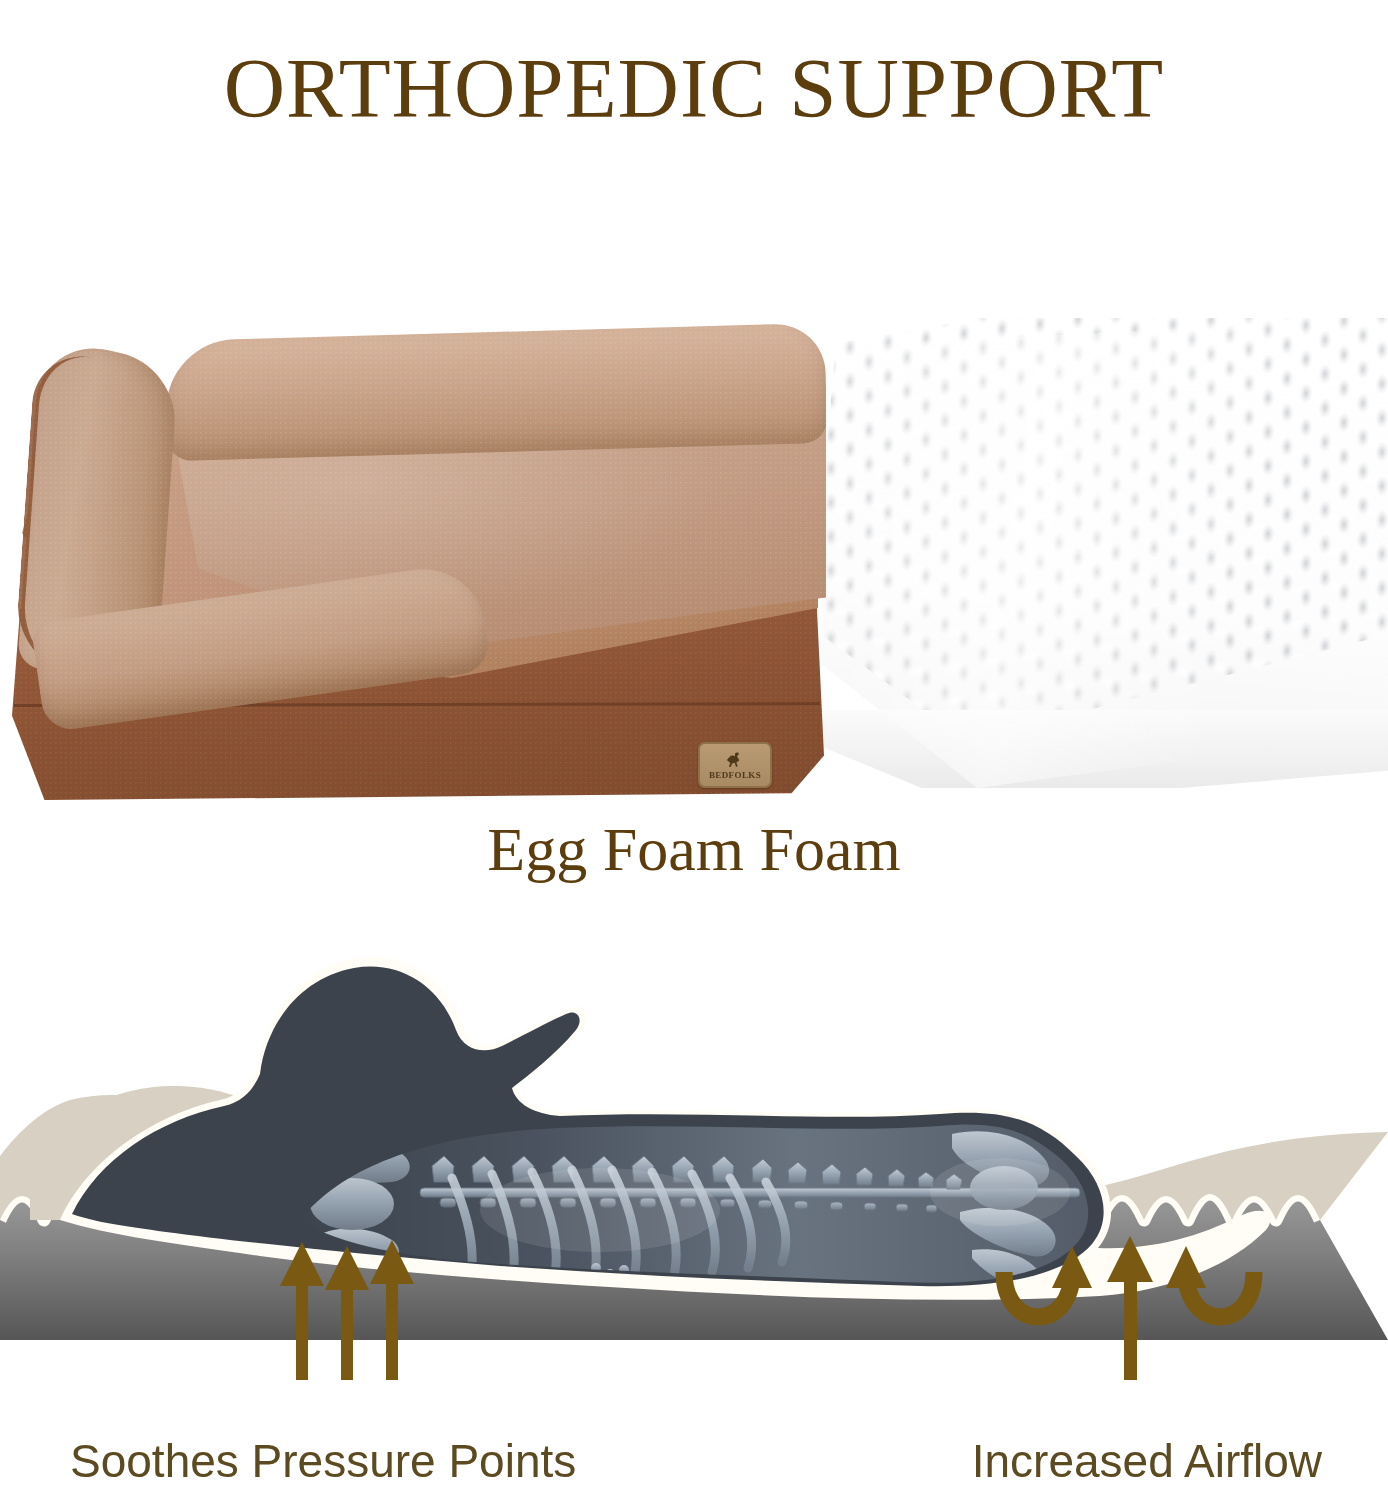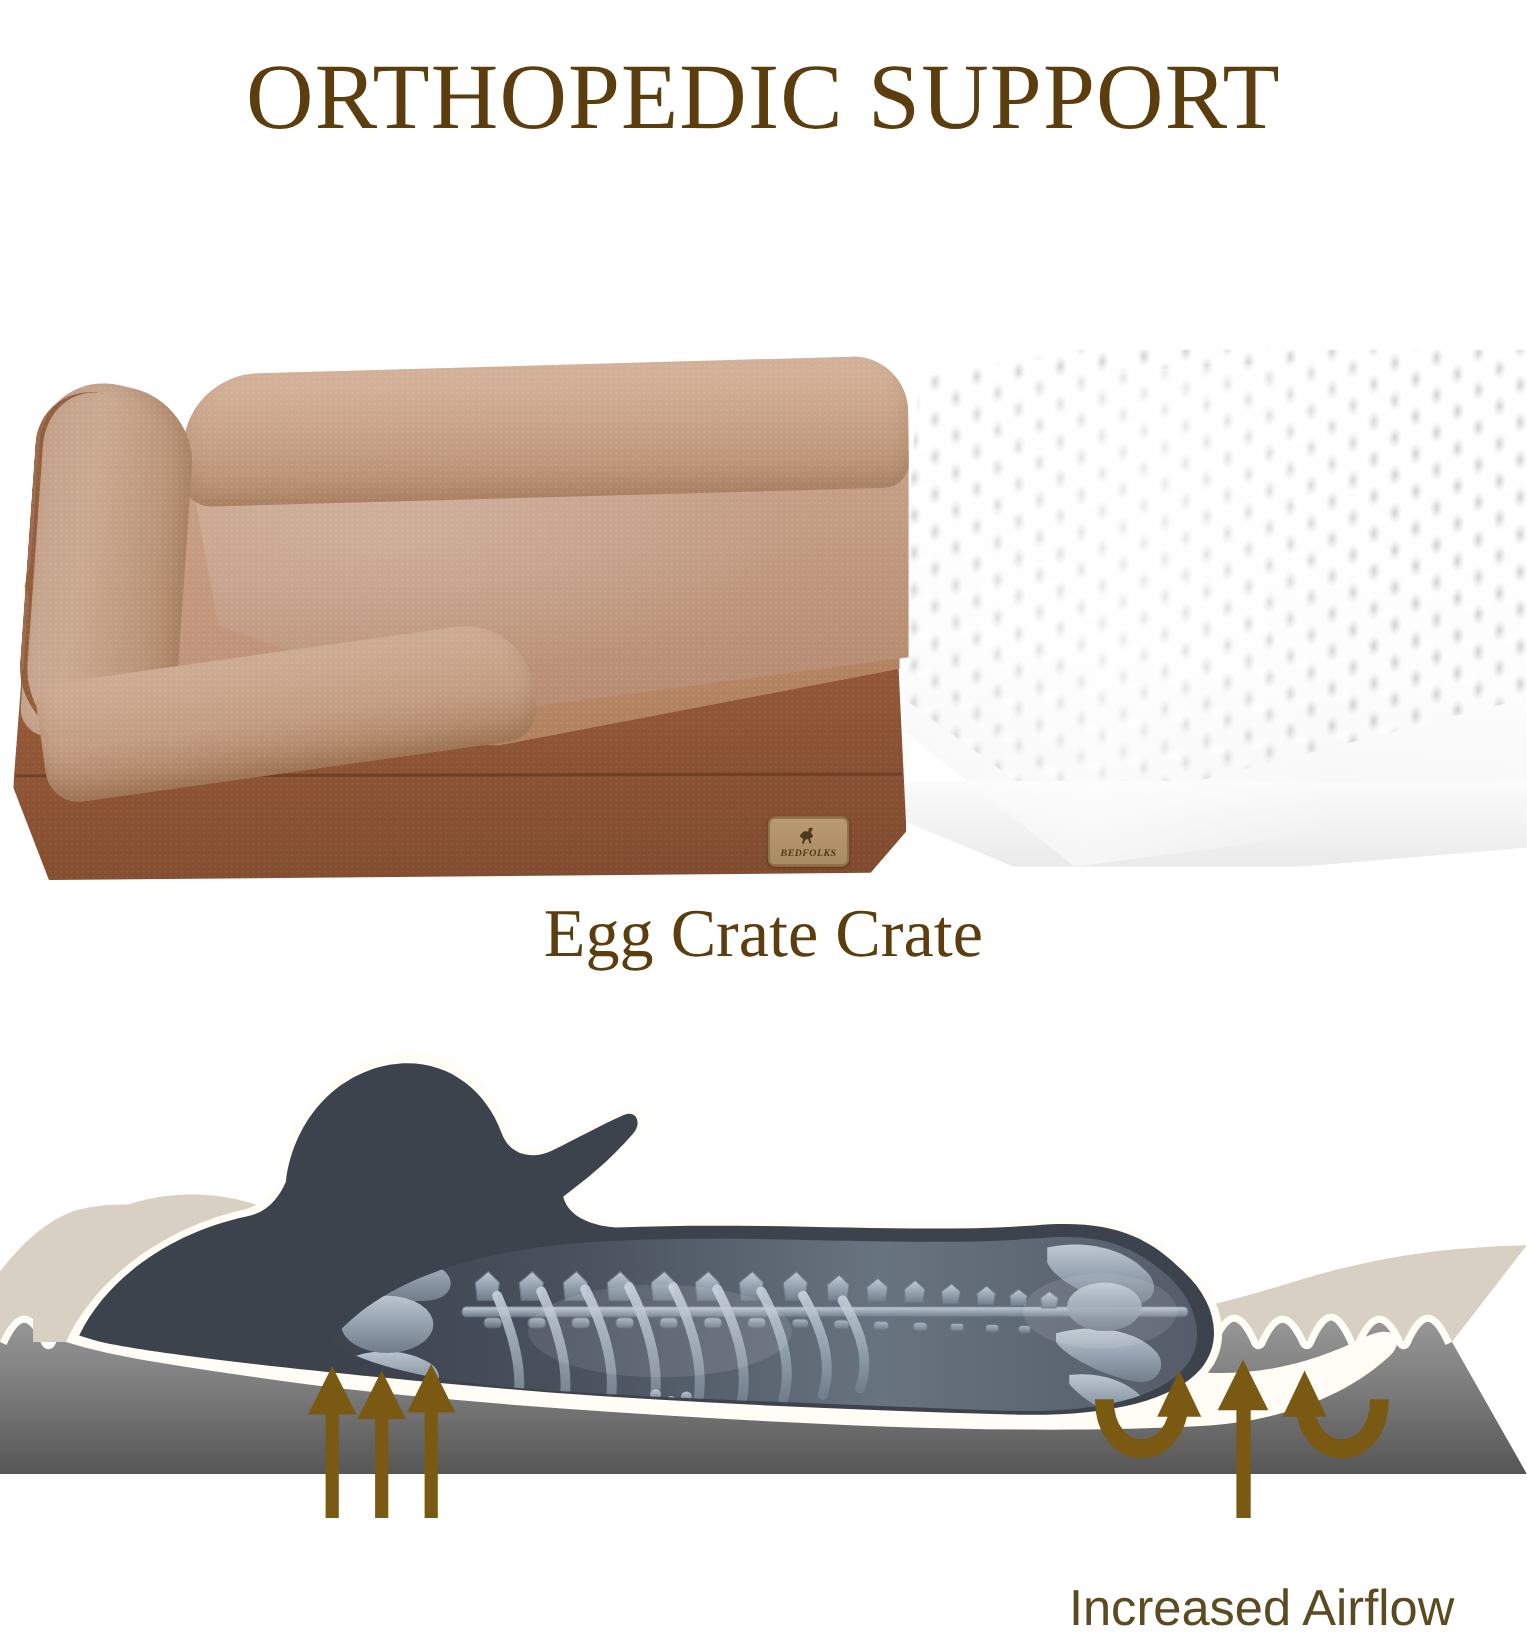--- a/index.html
+++ b/index.html
@@ -115,21 +115,20 @@
     background-size:5px 5px;mix-blend-mode:overlay;pointer-events:none;
   }
 
   
   .brand-label{
     position:absolute;left:698px;top:742px;width:70px;height:42px;
     background:linear-gradient(180deg,#B99A72 0%,#A98B63 100%);
     border:2px solid #8E7149;border-radius:7px;
     display:flex;flex-direction:column;align-items:center;justify-content:center;
     box-shadow:0 1px 2px rgba(60,35,18,.45);
-    font-style:italic;
   }
   .brand-figure{width:22px;height:18px;display:block;}
   .brand-text{
     font-family:"Liberation Serif", serif;font-size:9px;letter-spacing:.4px;
     color:#4E3A1B;line-height:1;margin-top:2px;font-weight:700;
   }
 
   
   .caption-foam{
     position:absolute;left:0;top:818px;width:100%;text-align:center;
@@ -182,21 +181,21 @@
     </div>
   </div>
 
   <div class="brand-label">
     <svg class="brand-figure" viewBox="0 0 22 18">
       <path d="M11 2.4c1.1-.9 2.4-1.2 3.3-.6.6.4.6 1.2.2 1.8l-1.5 2 1.8 2.6c.5.7.3 1.6-.4 2l-2 1.1 1.1 3.4c.2.6-.2 1.1-.8 1.1-.5 0-.9-.4-1-.9l-1-3.2-2.6.7-1.2 3.1c-.2.5-.8.8-1.3.5-.4-.2-.6-.7-.4-1.2l1.1-3-2.5-1.8c-.7-.5-.8-1.4-.2-2l2.4-2.6c.6-.6 1.4-.9 2.2-.8l2.8.4z" fill="#4E3A1B"></path>
     </svg>
     <span class="brand-text">BEDFOLKS</span>
   </div>
 
-  <div class="caption-foam">Egg Crate Crate</div>
+  <div class="caption-foam">Egg Foam Foam</div>
 
   <div class="diagram">
     <svg viewBox="0 0 1388 460" xmlns="http://www.w3.org/2000/svg">
       <defs>
         <linearGradient id="baseGrad" x1="0" y1="0" x2="0" y2="1">
           <stop offset="0%" stop-color="#9A9A9A"></stop>
           <stop offset="45%" stop-color="#7D7D7D"></stop>
           <stop offset="100%" stop-color="#565656"></stop>
         </linearGradient>
         <linearGradient id="bodyGrad" x1="0" y1="0" x2="1" y2="0">
@@ -409,15 +408,16 @@
         </g>
 
         <g>
           <path d="M1186,352 C1186,412 1254,412 1254,352" fill="none" stroke="#7A5A12" stroke-width="17" stroke-linecap="butt"></path>
           <path d="M1186,326 l20,42 l-40,0 Z" fill="#7A5A12"></path>
         </g>
       </g>
     </svg>
   </div>
 
+  <div class="cap-left">Soothes Pressure Points</div>
   <div class="cap-right">Increased Airflow</div>
 
 </div>
 
 </body></html>

